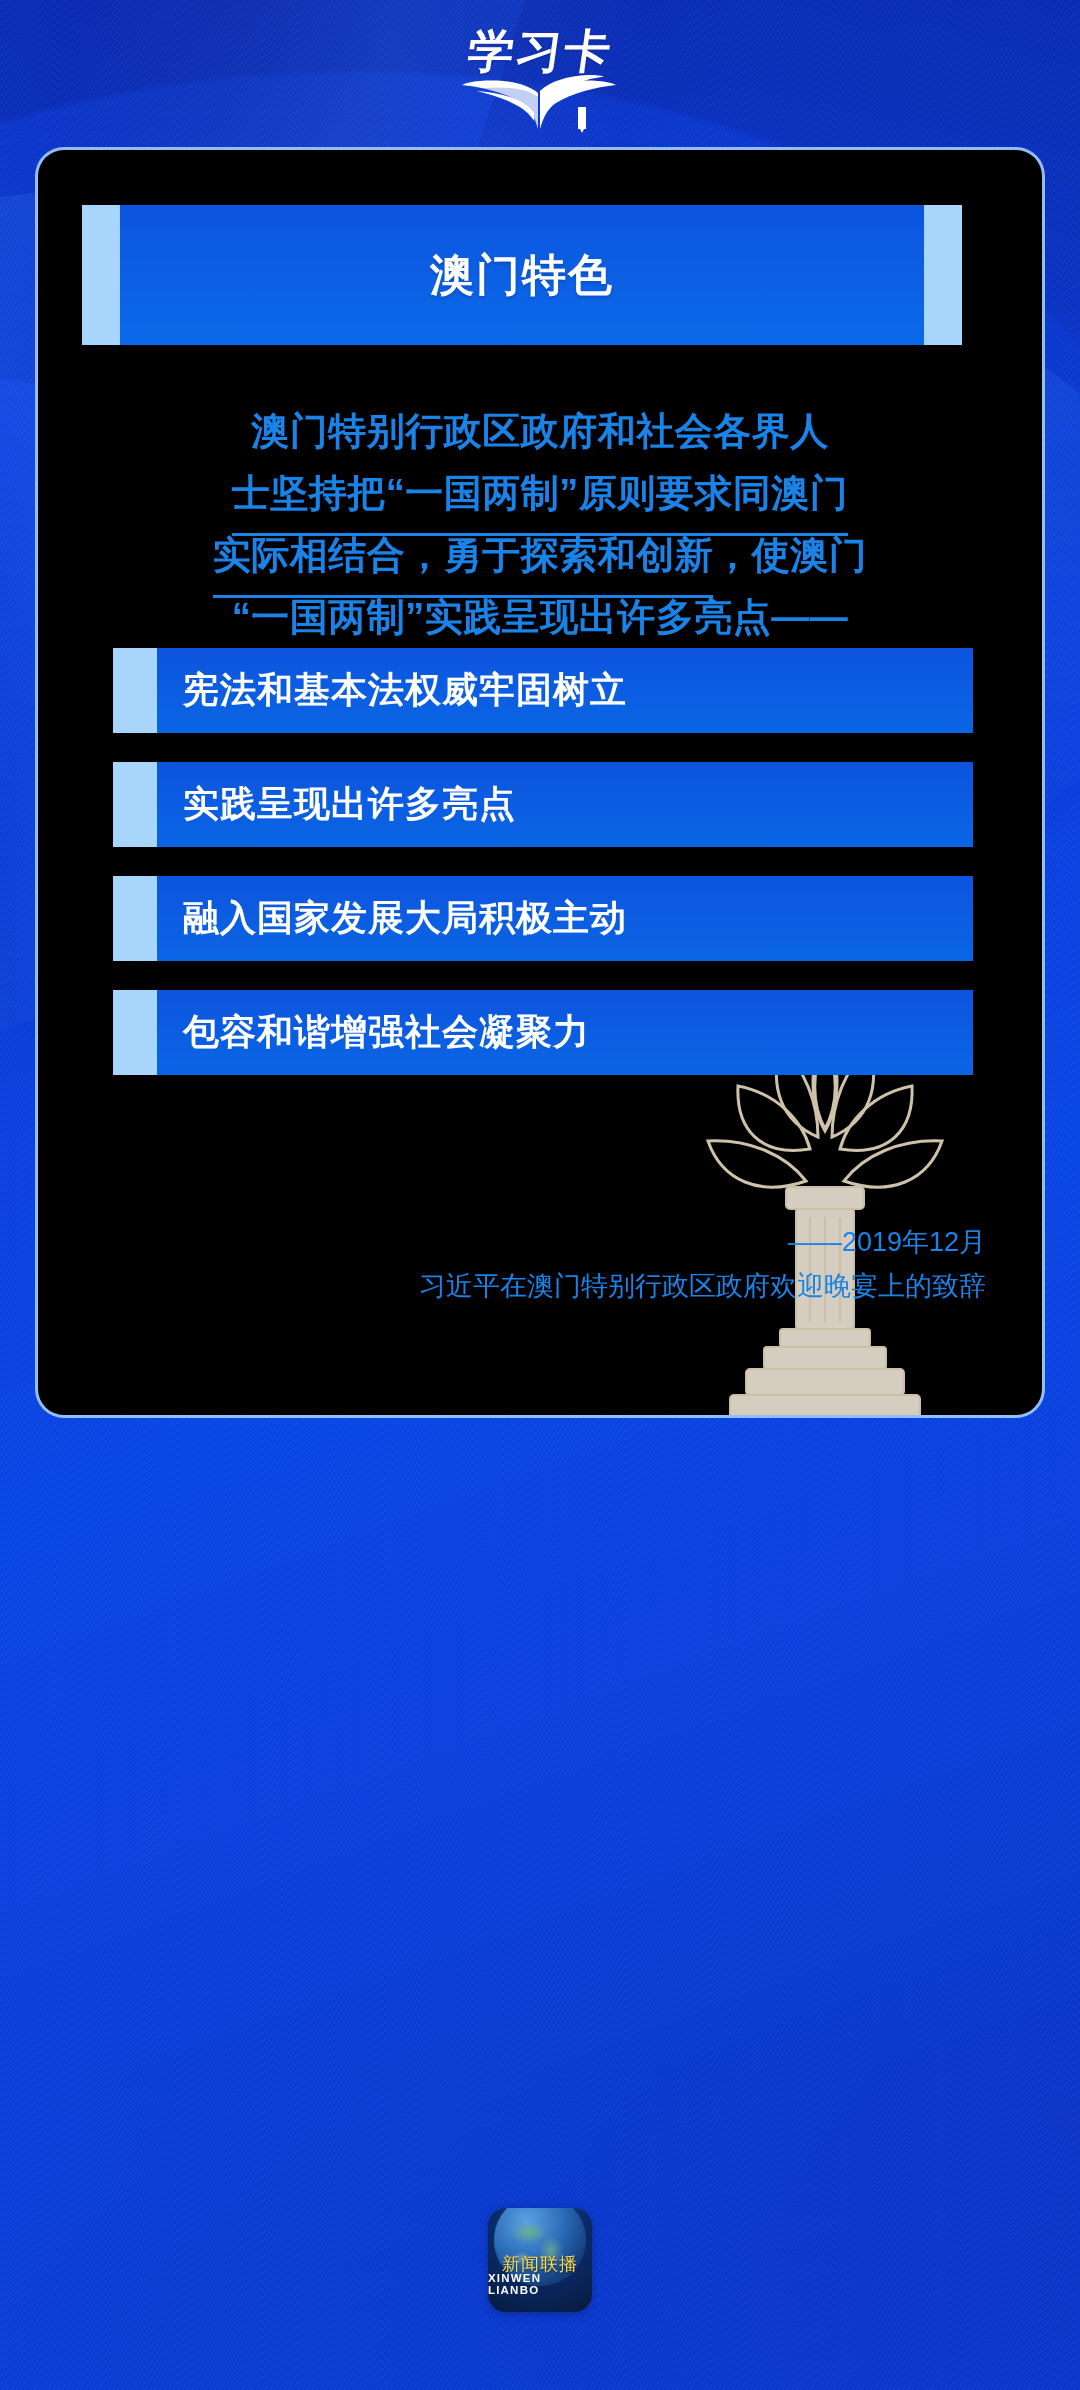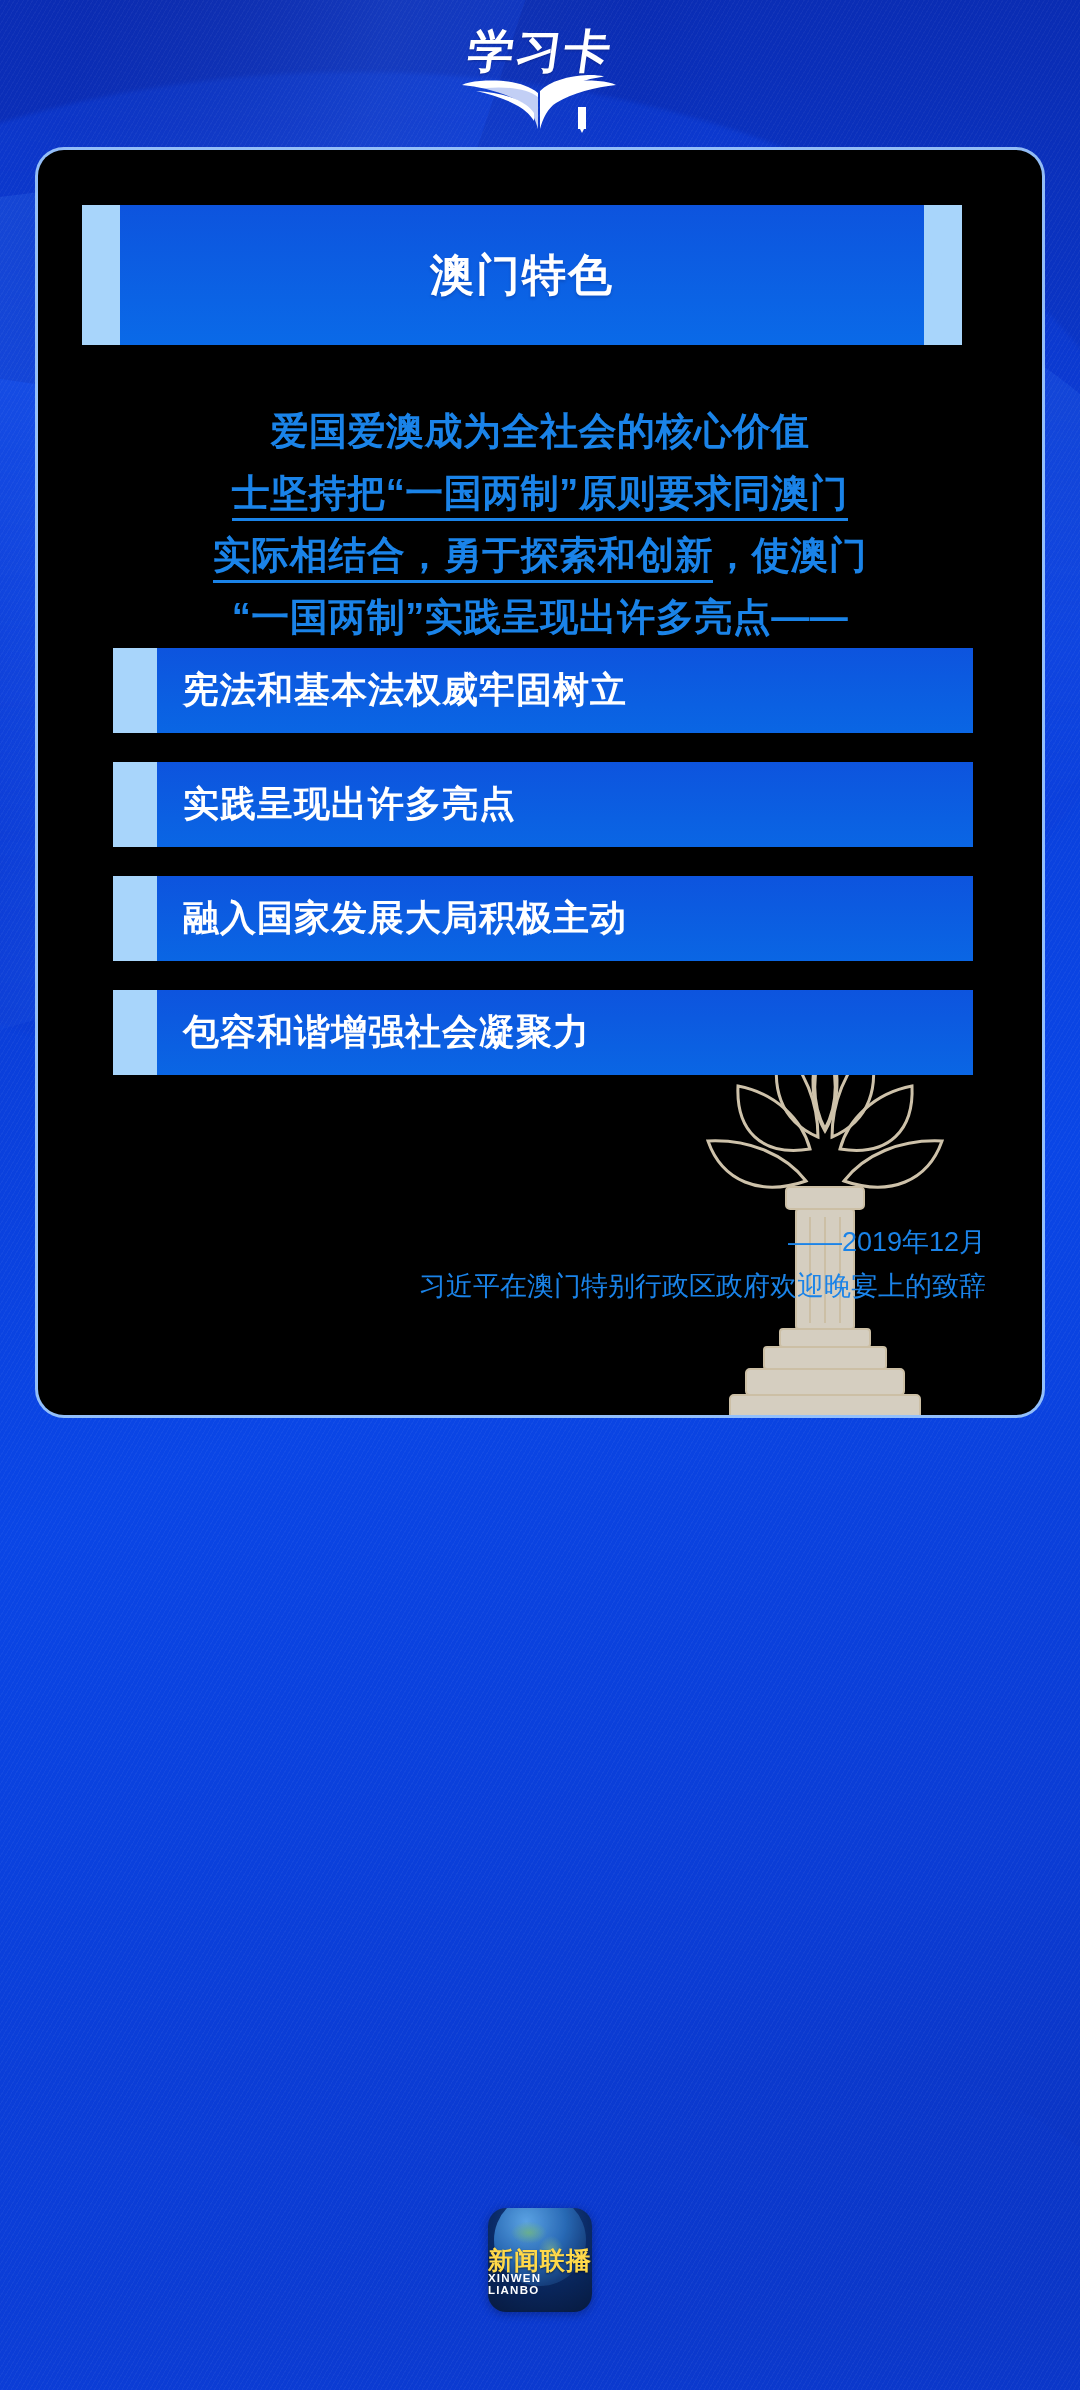--- a/index.html
+++ b/index.html
@@ -199,21 +199,21 @@
   .para-line {
     color: #1a83e8;
     font-size: 38px;
     font-weight: bold;
     line-height: 62px;
     letter-spacing: 0.5px;
     white-space: nowrap;
   }
   .para-line .underlined {
     border-bottom: 3px solid #1a83e8;
-    padding-bottom: 4px;
+    padding-bottom: 19px;
   }
 
   
   .highlights {
     position: absolute;
     left: 75px;
     top: 498px;
     width: 860px;
   }
   .highlight-row {
@@ -312,22 +312,22 @@
     border-radius: 50%;
     background:
       radial-gradient(ellipse 26px 16px at 38% 42%, rgba(120,190,120,0.75) 0%, rgba(120,190,120,0) 70%),
       radial-gradient(ellipse 18px 22px at 62% 62%, rgba(150,200,130,0.6) 0%, rgba(150,200,130,0) 70%),
       radial-gradient(ellipse 14px 10px at 30% 70%, rgba(200,220,160,0.5) 0%, rgba(200,220,160,0) 70%);
   }
   .cctv-cn {
     position: relative;
     z-index: 2;
     color: #ffd94a;
-    font-size: 25px;
-    font-weight: bold;
+    font-size: 18px;
+    font-weight: normal;
     letter-spacing: 1px;
     line-height: 1;
     text-shadow: 0 1px 2px rgba(0,0,0,0.5);
   }
   .cctv-en {
     position: relative;
     z-index: 2;
     color: #ffffff;
     font-size: 11.5px;
     font-weight: bold;
@@ -396,21 +396,21 @@
     <div class="tab-left"></div>
     <div class="tab-left-notch"></div>
     <div class="tab-right"></div>
     <div class="tab-right-notch"></div>
     <div class="banner-body">
       <div class="title-line line1">澳门特色</div>
     </div>
   </div>
 
   <div class="paragraph">
-    <div class="para-line">爱国爱澳成为全社会的核心价值</div>
+    <div class="para-line">澳门特别行政区政府和社会各界人</div>
     <div class="para-line">
       <span class="underlined">士坚持把“一国两制”原则要求同澳门</span>
     </div>
     <div class="para-line">
       <span class="underlined">实际相结合，勇于探索和创新</span><span>，使澳门</span>
     </div>
     <div class="para-line">“一国两制”实践呈现出许多亮点——</div>
   </div>
 
   <div class="highlights">

